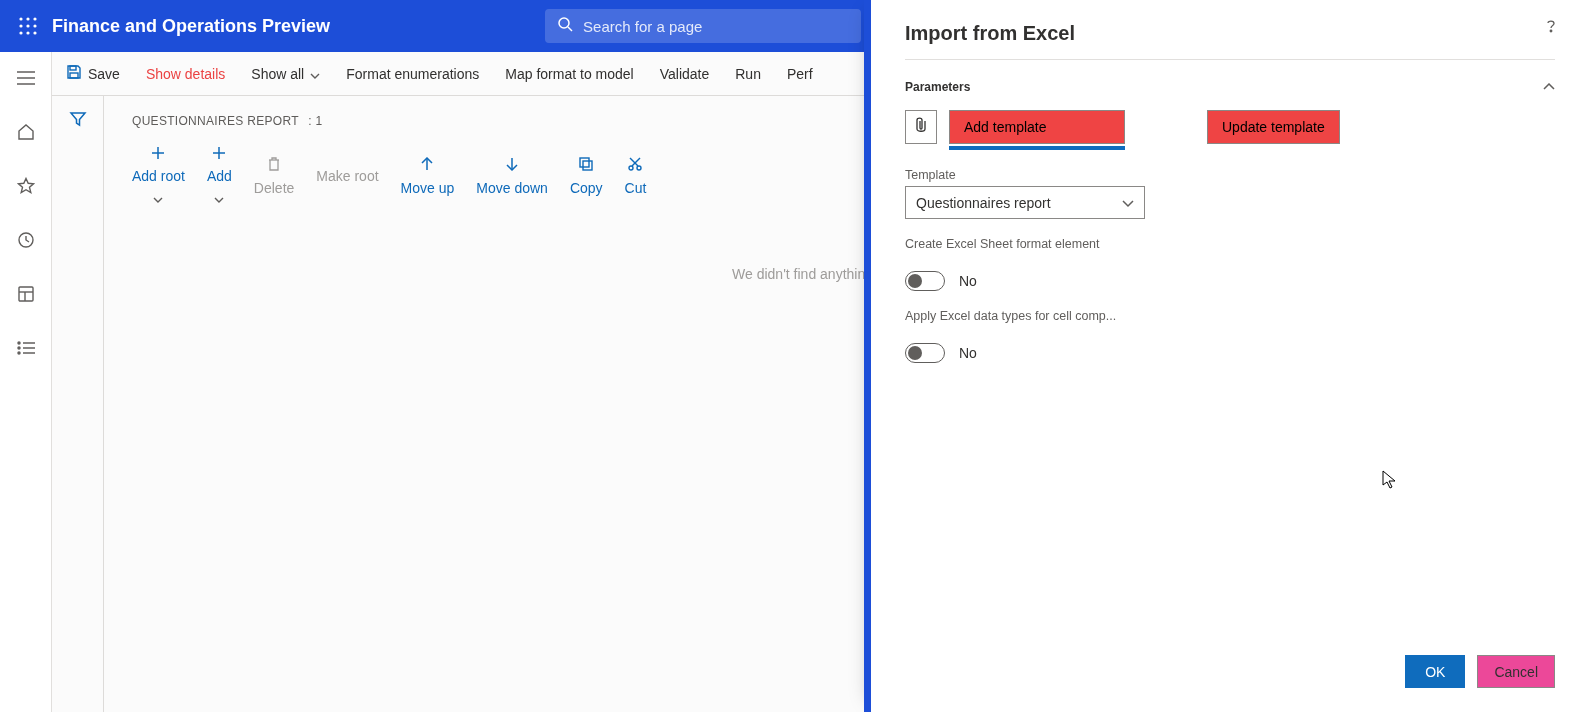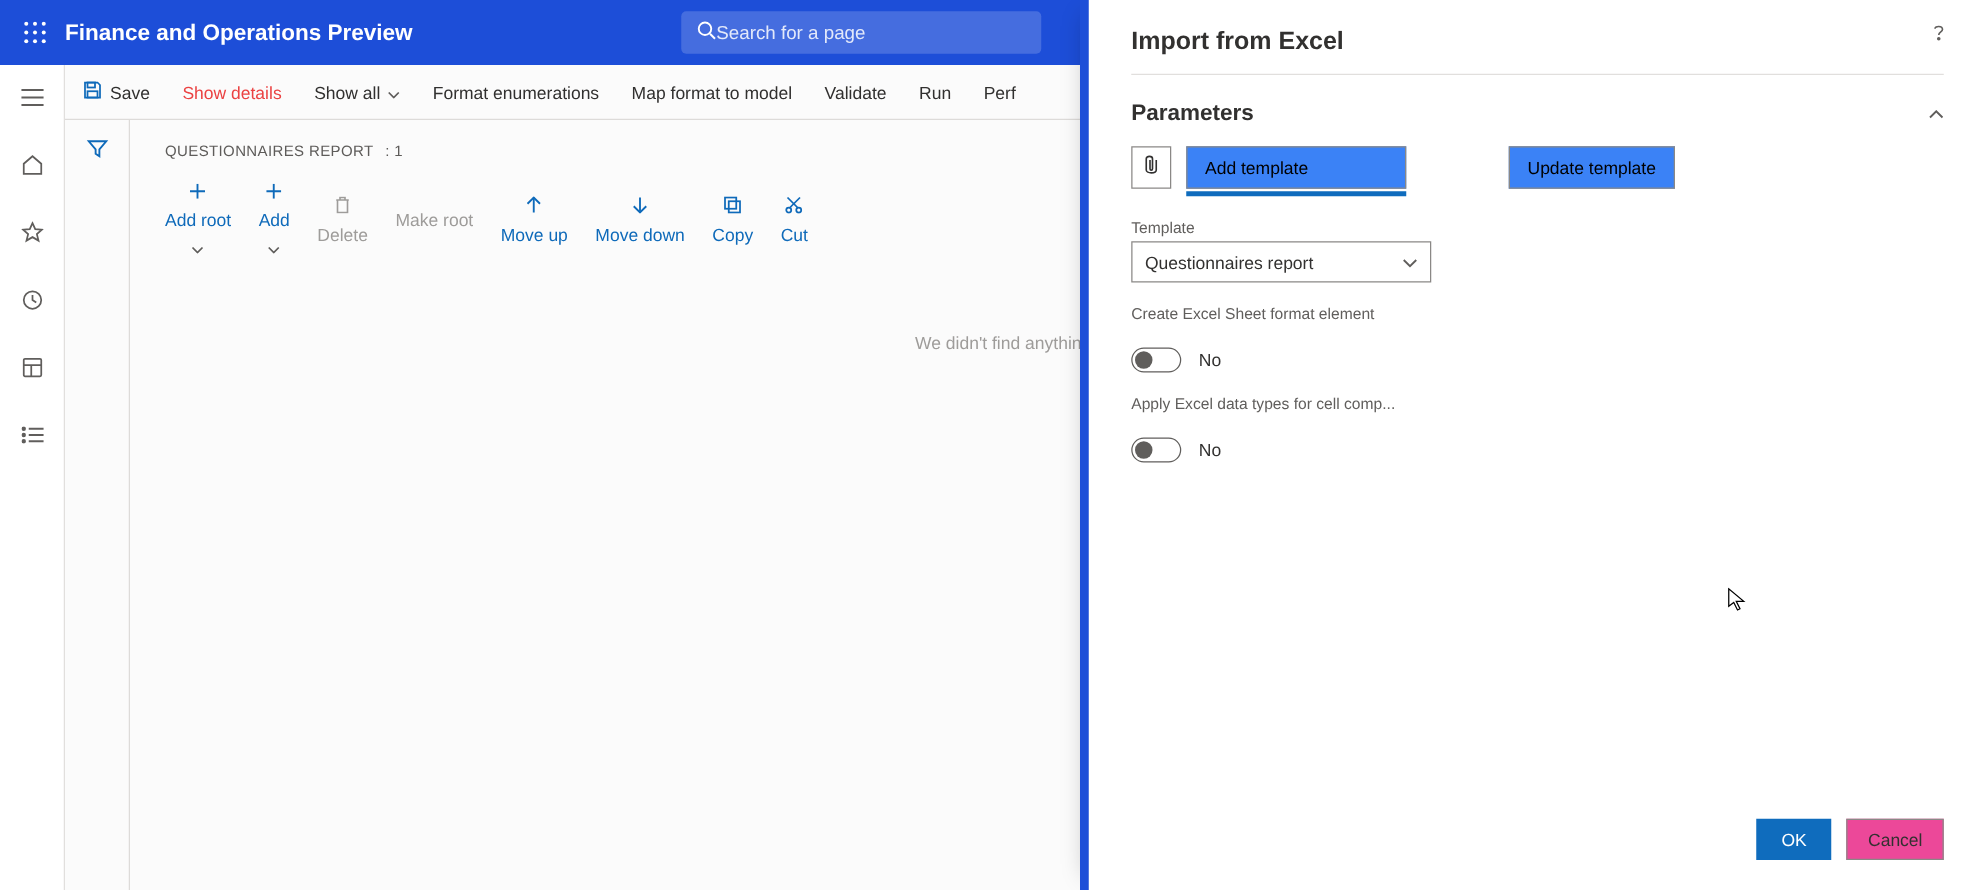--- a/index.html
+++ b/index.html
@@ -3,21 +3,21 @@
 <meta charset="utf-8">
 <style>
 * { box-sizing: border-box; margin: 0; padding: 0; font-family: "Segoe UI", Arial, sans-serif; }
 html, body { width: 1589px; height: 712px; overflow: hidden; background: #fff; color: #323130; }
 
 
 .topbar { height: 52px; background: #1d4ed8; color: #fff; display: flex; align-items: center; padding: 0 8px; }
 .topbar .waffle { width: 40px; display:flex; align-items:center; justify-content:center; }
 .topbar .app-title { font-size: 18px; font-weight: 600; padding-left: 4px; white-space: nowrap; }
 .topbar .spacer1 { flex: 0 0 auto; width: 215px; }
-.topbar .searchbox { margin-left: 0; width: 288px; height: 34px; background: rgba(255,255,255,0.18); border-radius: 4px; display:flex; align-items:center; padding: 0 12px; }
+.topbar .searchbox { margin-left: 0; width: 316px; height: 34px; background: rgba(255,255,255,0.18); border-radius: 4px; display:flex; align-items:center; padding: 0 12px; gap: 10px; }
 .topbar .searchbox input { flex:1; background: transparent; border:none; outline:none; color:#fff; font-size:15px; }
 .topbar .searchbox input::placeholder { color: rgba(255,255,255,0.85); }
 
 
 .leftrail { position:absolute; top:52px; left:0; width:52px; bottom:0; border-right:1px solid #e1dfdd; background:#fff; display:flex; flex-direction:column; align-items:center; padding-top:14px; gap:30px; }
 .leftrail .rail-item { width:24px; height:24px; display:flex; align-items:center; justify-content:center; color:#605e5c; cursor:pointer; }
 
 
 .actionbar { position:absolute; top:52px; left:52px; right:0; height:44px; border-bottom:1px solid #e1dfdd; display:flex; align-items:center; padding:0 14px; gap:26px; font-size:14px; color:#323130; }
 .actionbar .link { color:#ef4444; cursor:pointer; }
@@ -35,26 +35,26 @@
 .tree-toolbar { display:flex; align-items:center; gap:22px; margin-top:18px; font-size:14px; }
 .tree-toolbar .tbtn { display:flex; align-items:center; gap:6px; color:#0F6CBD; cursor:pointer;flex-direction:column; }
 .tree-toolbar .tbtn.disabled { color:#a19f9d; cursor:default; }
 .tree-empty { text-align:center; color:#a19f9d; font-size:14px; margin-top:60px; }
 
 
 .panel { position:absolute; top:0; right:0; width:725px; bottom:0; background:#fff; border-left:7px solid #1d4ed8; box-shadow:-7px 0 18px -12px rgba(0,0,0,0.25); display:flex; flex-direction:column; }
 .panel-header { padding:22px 34px 14px 34px; font-size:20px; font-weight:600; }
 .panel .help { position:absolute; top:18px; right:30px; color:#605e5c; cursor:pointer; }
 .panel-divider { height:1px; background:#e1dfdd; margin:0 34px; }
-.section-header { display:flex; align-items:center; justify-content:space-between; padding:20px 34px 10px 34px; font-size:18px; font-weight:600; }
+.section-header { display:flex; align-items:center; justify-content:space-between; padding:20px 34px 10px 34px; font-size:12px; font-weight:600; }
 .section-body { padding: 6px 34px 0 34px; }
 .param-buttons { display:flex; align-items:flex-start; gap:12px; }
 .param-buttons .square { width:32px; height:34px; border:1px solid #8a8886; display:flex; align-items:center; justify-content:center; cursor:pointer; background:#fff; }
 .param-buttons .group0 { display:flex; flex-direction:column; }
-.param-buttons .btn { height:34px; padding:0 14px; border:1px solid #8a8886; background:#3b82f6; font-size:14px; cursor:pointer; display:flex; align-items:center; }
+.param-buttons .btn { height:34px; padding:0 14px; border:1px solid #8a8886; background:#ef4444; font-size:14px; cursor:pointer; display:flex; align-items:center; }
 .param-buttons .underline { height:4px; background:#0F6CBD; width:176px; margin-top:2px; }
 .param-buttons .gap { width:58px; }
 
 .field-label { font-size:12.5px; color:#605e5c; margin-top:18px; }
 .select { margin-top:4px; width:240px; height:33px; border:1px solid #8a8886; display:flex; align-items:center; justify-content:space-between; padding:0 10px; font-size:14px; cursor:pointer; background:#fff; }
 
 .toggle-row { display:flex; align-items:center; gap:14px; margin-top:20px; }
 .toggle { width:40px; height:20px; border:1px solid #605e5c; border-radius:10px; position:relative; background:#fff; cursor:pointer;}
 .toggle .knob { position:absolute; left:2px; top:2px; width:14px; height:14px; border-radius:50%; background:#605e5c; }
 .toggle-label { font-size:14px; color:#323130; }

